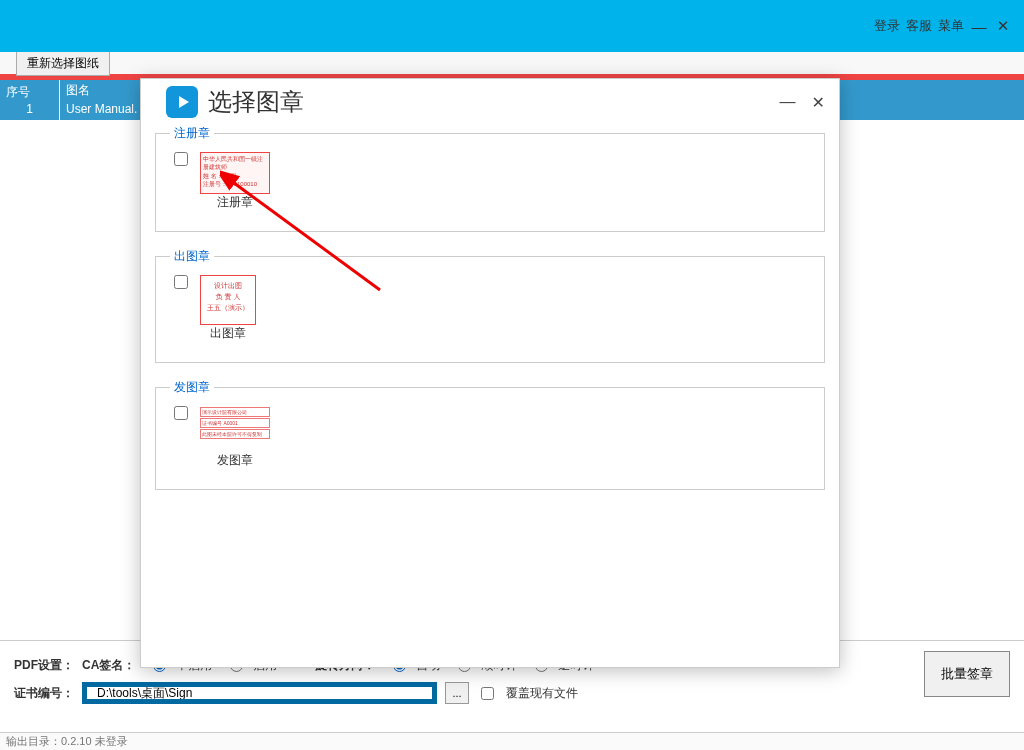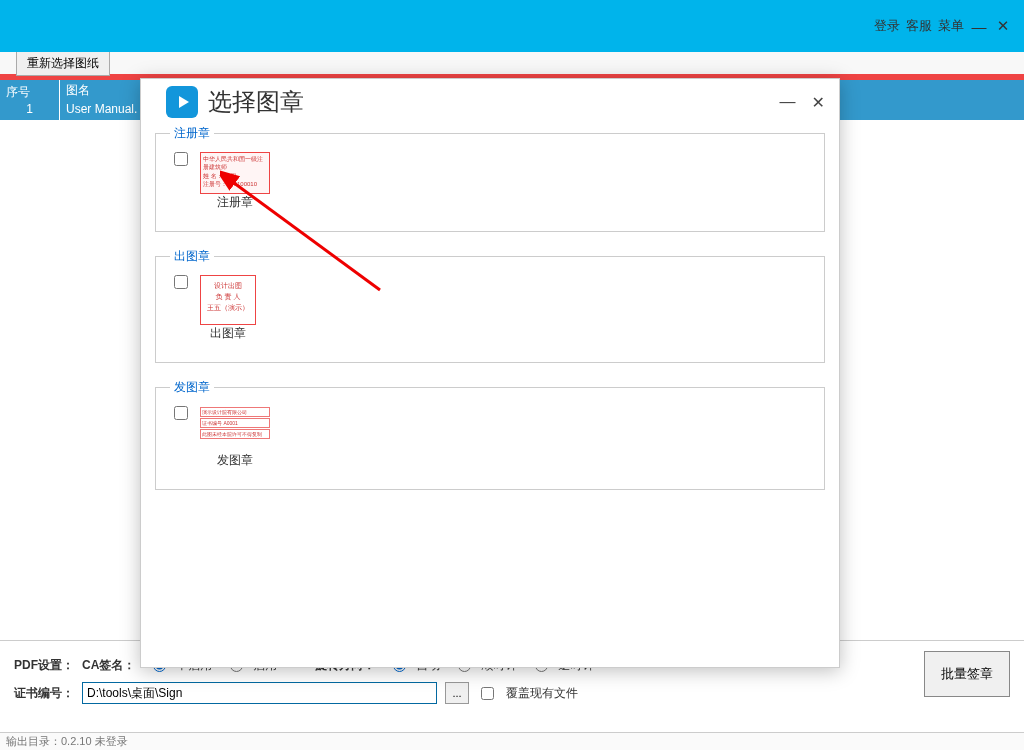--- a/index.html
+++ b/index.html
@@ -21,21 +21,21 @@
     .gh-name { flex: 1; padding: 2px 6px; }
     .grid-row { display: flex; background: #3399cc; color: #fff; font-size: 12px; height: 20px; }
     .gr-num { width: 60px; border-right: 1px solid #fff; padding: 2px 6px; text-align: center; }
     .gr-name { flex: 1; padding: 2px 6px; }
     .main-body { height: 520px; background: #fff; }
     .bottom-panel { border-top: 1px solid #ccc; padding: 10px 14px; font-size: 12px; position: relative; }
     .row { display: flex; align-items: center; gap: 8px; height: 28px; }
     .row-label { color: #333; font-weight: bold; }
     input[type=radio] { margin: 0 2px 0 10px; accent-color: #06c; }
     .radio-lbl { color: #333; }
-    .out-path { width: 355px; height: 22px; border: 1px solid #0369a1; font-size: 12px; padding: 0 4px; }
+    .out-path { width: 355px; height: 22px; border: 5px solid #0369a1; font-size: 12px; padding: 0 10px; }
     .browse { width: 24px; height: 22px; border: 1px solid #999; background: #f0f0f0; font-size: 11px; cursor: pointer; }
     input[type=checkbox] { margin: 0 4px; }
     .big-btn { position: absolute; right: 14px; top: 10px; width: 86px; height: 46px; border: 1px solid #888; background: #f0f0f0; font-size: 13px; font-weight: normal; cursor: pointer; }
     .statusbar { position: absolute; bottom: 0; left: 0; right: 0; height: 18px; border-top: 1px solid #ccc; font-size: 11px; color: #777; padding: 1px 6px; background: #fafafa; }
     
     .dialog { position: absolute; left: 140px; top: 78px; width: 700px; height: 590px; background: #fff; border: 1px solid #ccc; box-shadow: 0 3px 18px rgba(0,0,0,0.25); }
     .dlg-title { height: 46px; display: flex; align-items: center; padding: 0 14px; margin-left: 11px; }
     .dlg-icon { width: 32px; height: 32px; border-radius: 6px; background: #1296db; display: flex; align-items: center; justify-content: center; margin-right: 10px; }
     .dlg-icon-inner { width: 0; height: 0; border-left: 10px solid #fff; border-top: 6px solid transparent; border-bottom: 6px solid transparent; margin-left: 3px; }
     .dlg-title-text { font-size: 24px; color: #333; }

